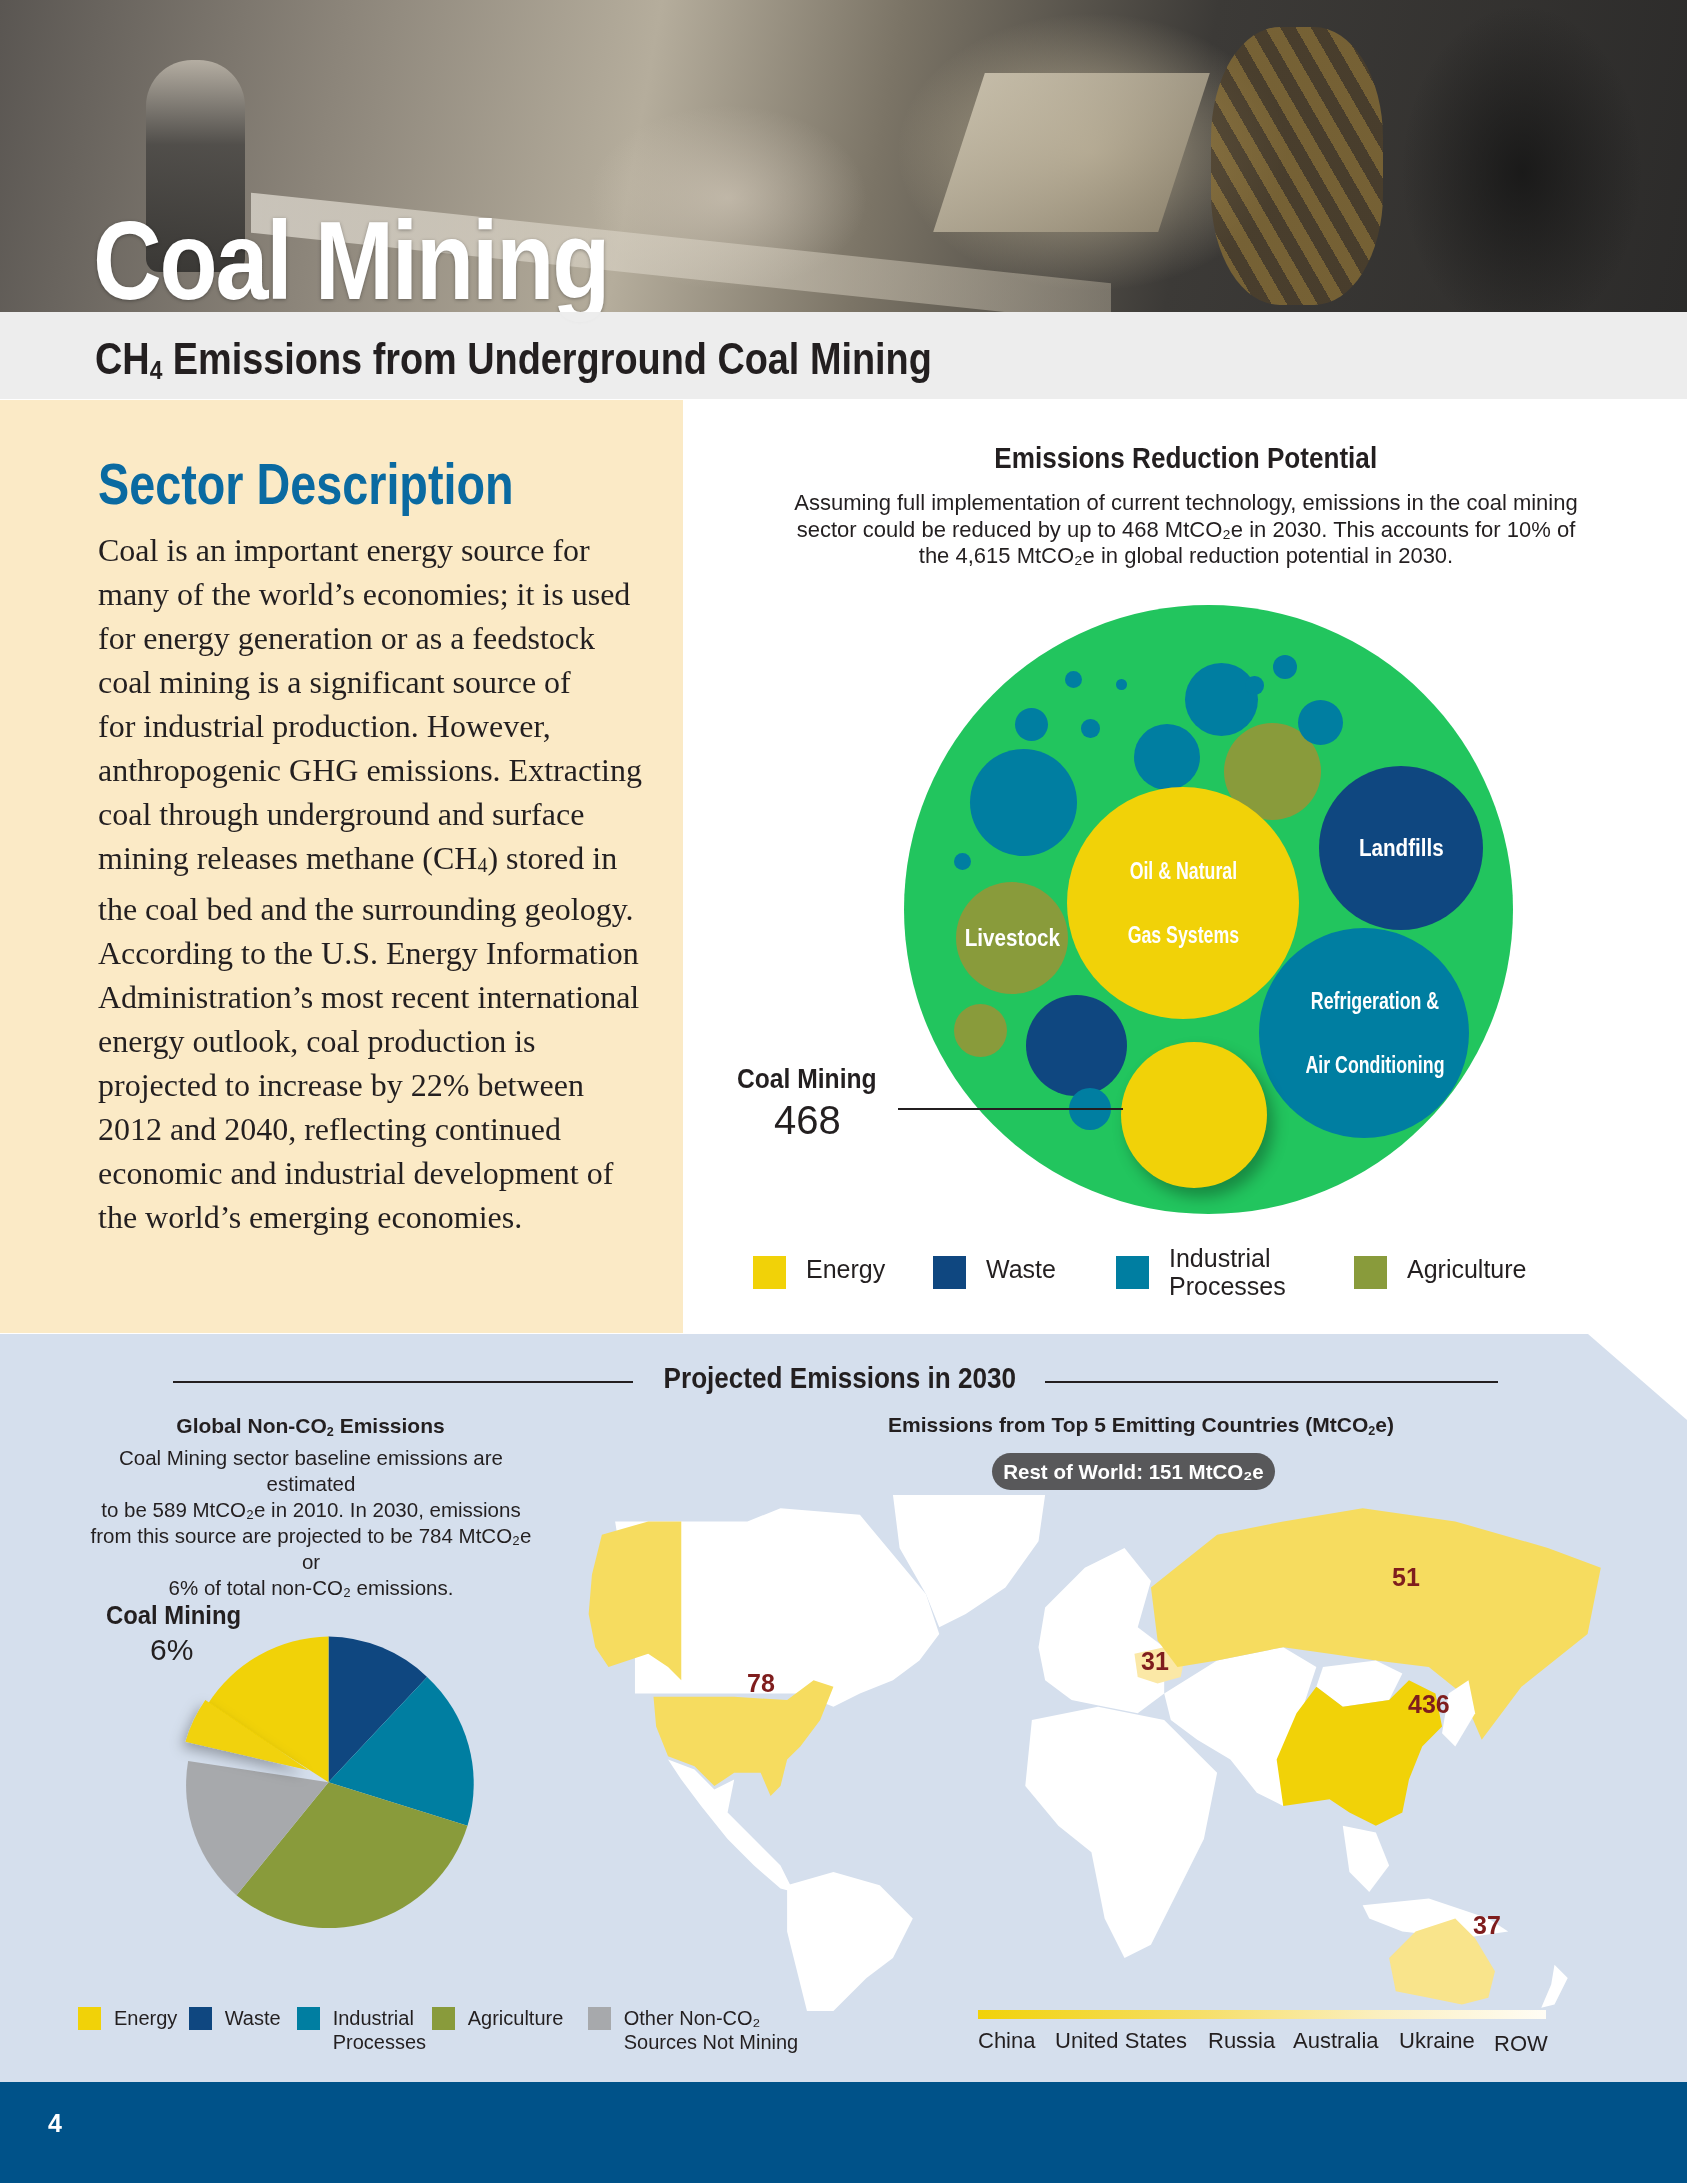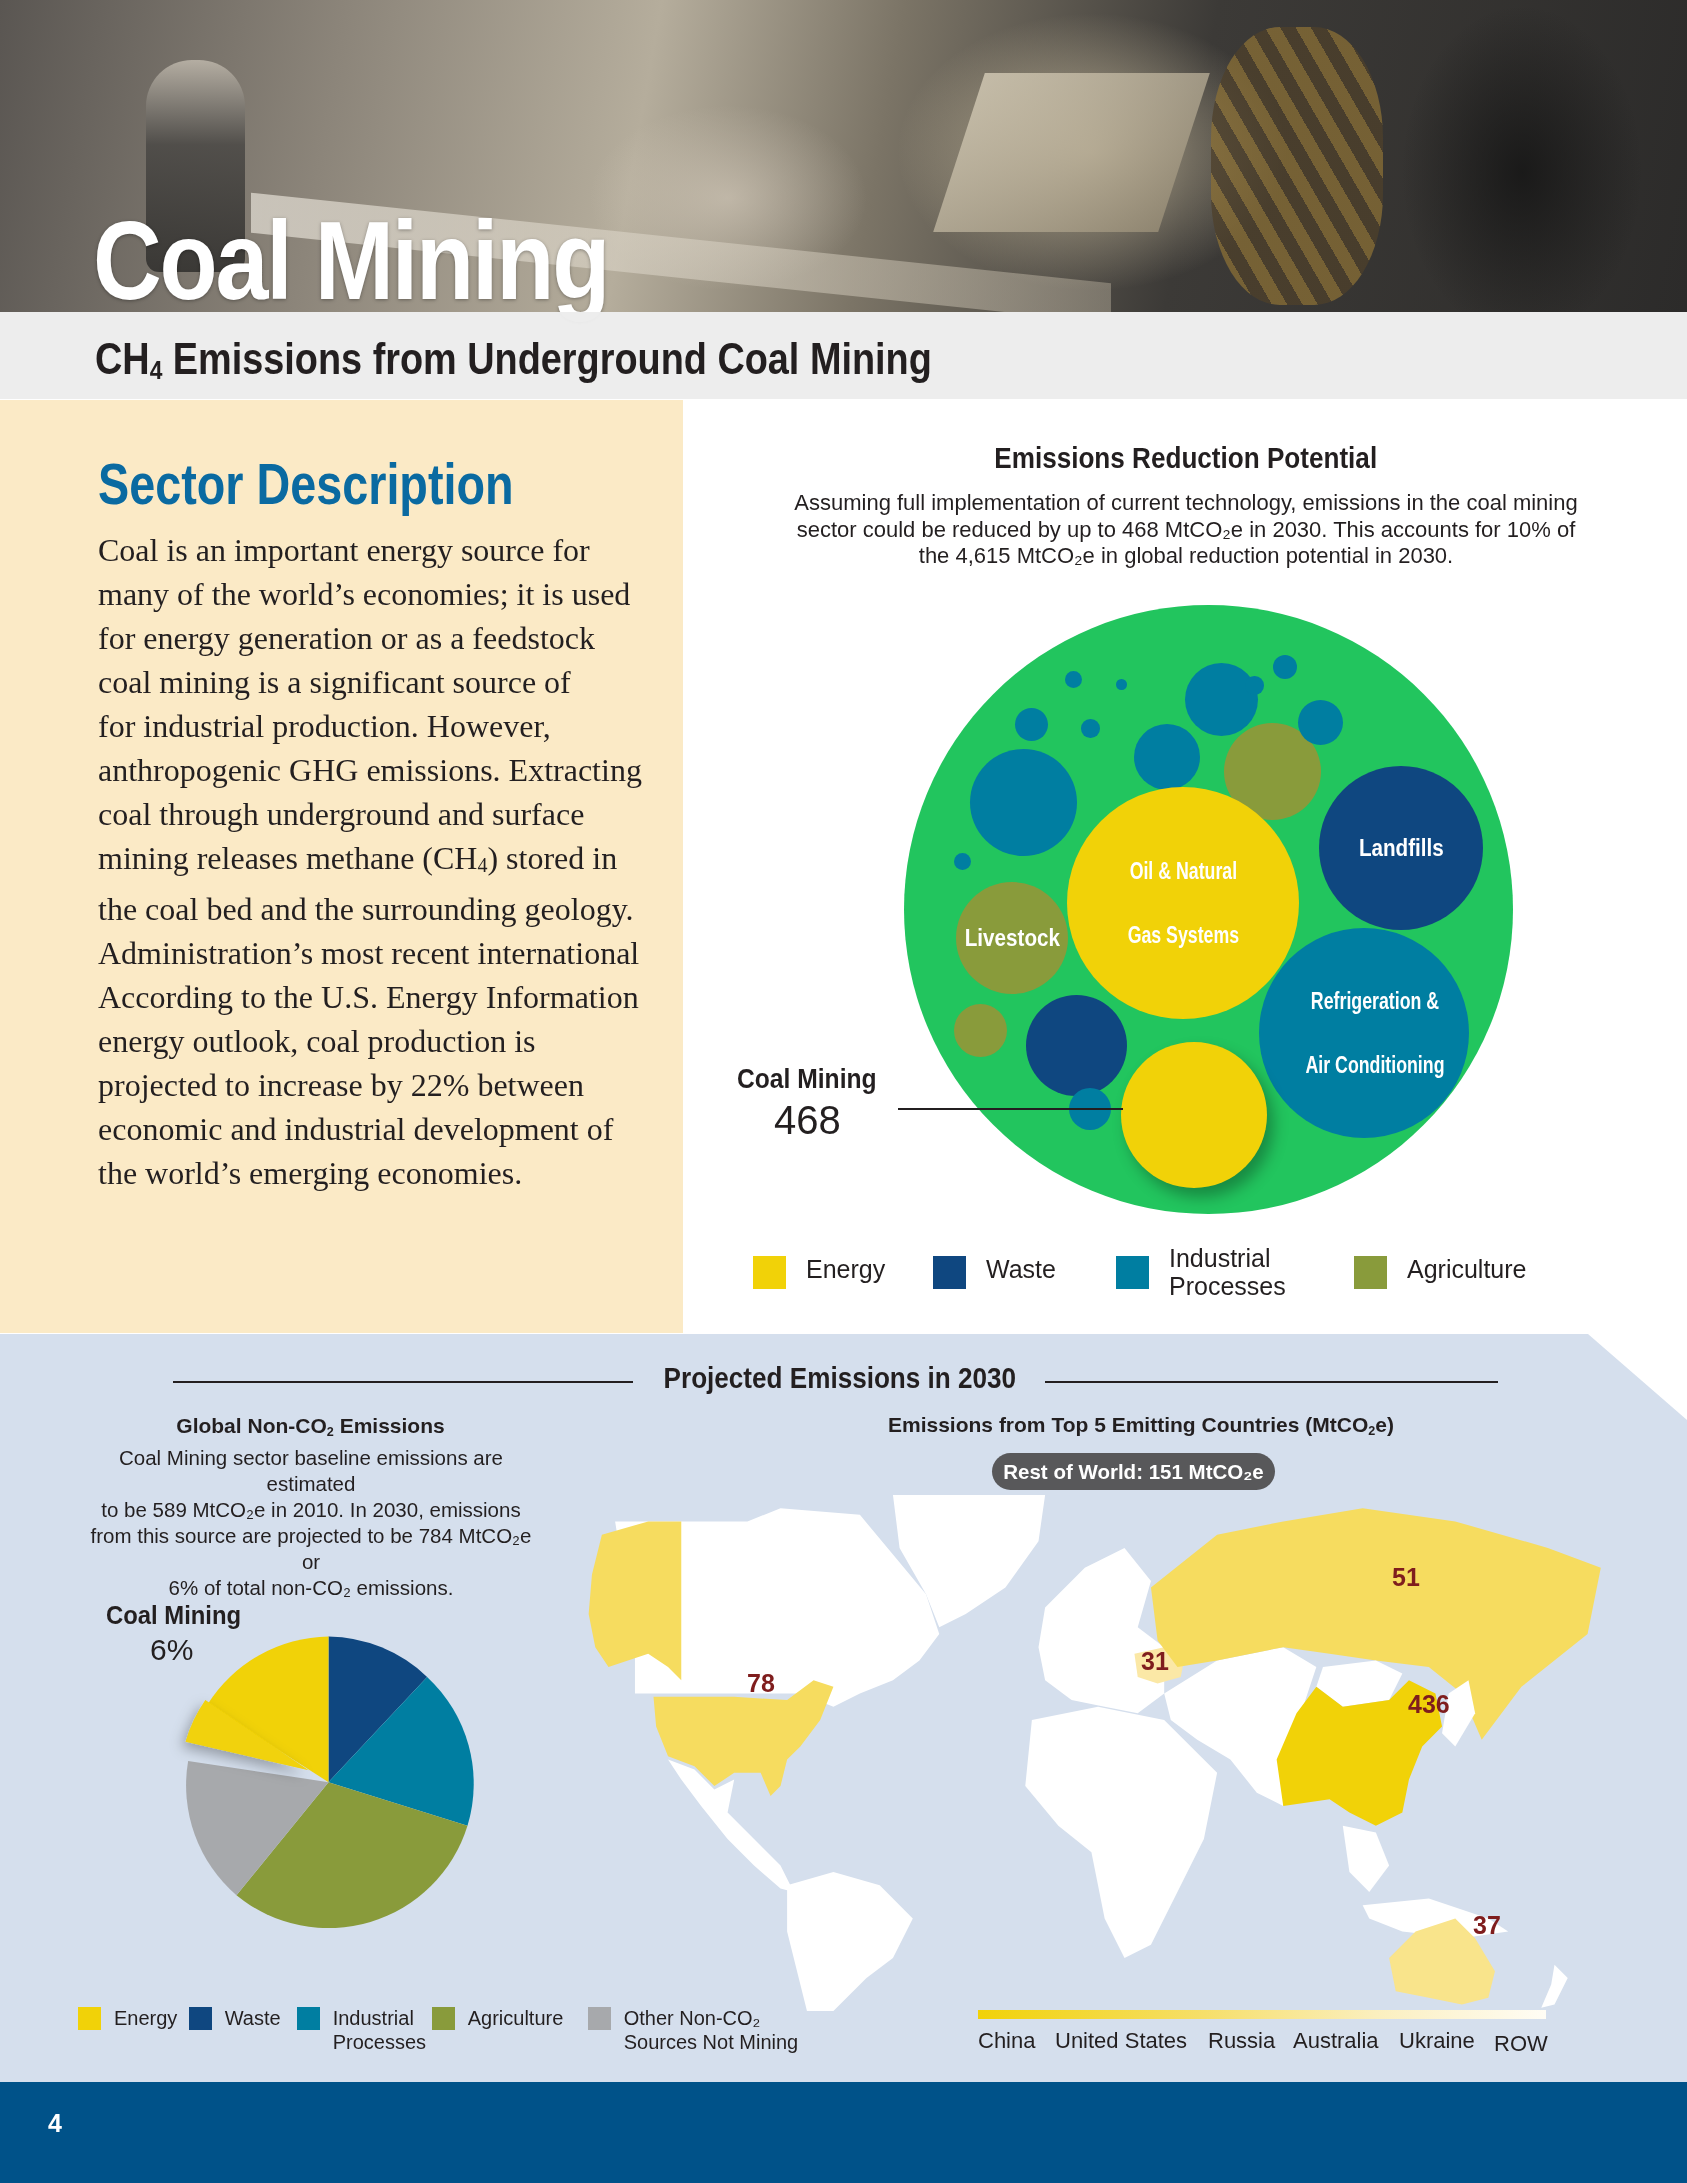--- a/index.html
+++ b/index.html
@@ -103,24 +103,25 @@
 <div class="abs sector-body">
   <span class="ln">Coal is an important energy source for</span>
   <span class="ln">many of the world’s economies; it is used</span>
   <span class="ln">for energy generation or as a feedstock</span>
   <span class="ln">coal mining is a significant source of</span>
   <span class="ln">for industrial production. However,</span>
   <span class="ln">anthropogenic GHG emissions. Extracting</span>
   <span class="ln">coal through underground and surface</span>
   <span class="ln"><span>mining releases methane (CH</span><sub>4</sub><span>) stored in</span></span>
   <span class="ln">the coal bed and the surrounding geology.</span>
+  <span class="ln">According to the U.S. Energy Information</span>
   <span class="ln">Administration’s most recent international</span>
-  <span class="ln">According to the U.S. Energy Information</span>
   <span class="ln">energy outlook, coal production is</span>
   <span class="ln">projected to increase by 22% between</span>
+  <span class="ln">2012 and 2040, reflecting continued</span>
   <span class="ln">economic and industrial development of</span>
   <span class="ln">the world’s emerging economies.</span>
 </div>
 
 <div class="abs erp-title"><span>Emissions Reduction Potential</span></div>
 <div class="abs erp-desc">
   <span>Assuming full implementation of current technology, emissions in the coal mining</span>
   <span>sector could be reduced by up to 468 MtCO₂e in 2030. This accounts for 10% of</span>
   <span>the 4,615 MtCO₂e in global reduction potential in 2030.</span>
 </div>

